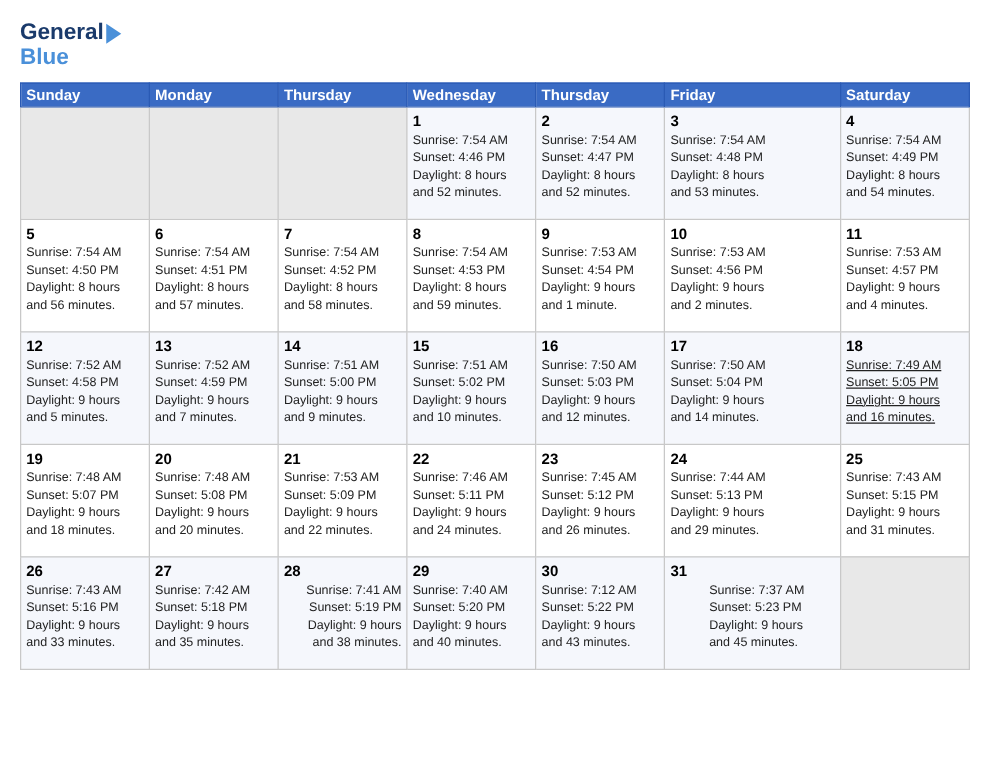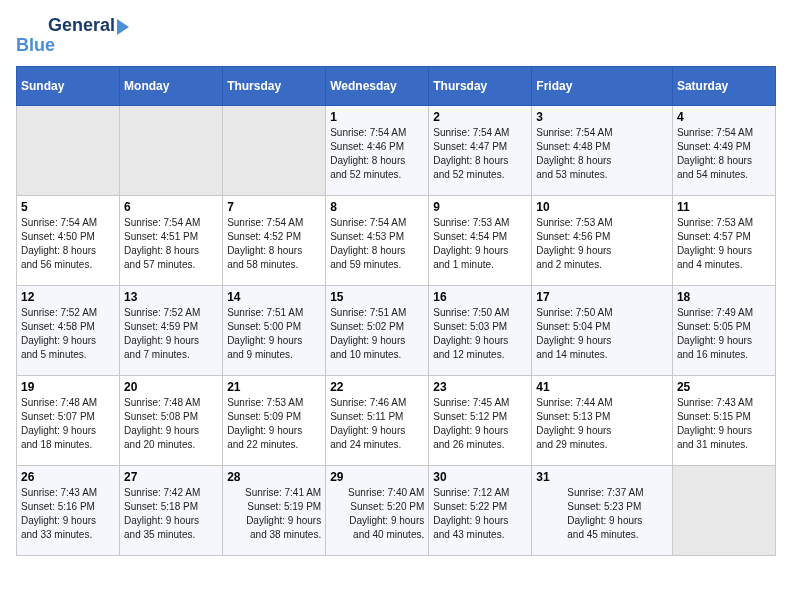--- a/index.html
+++ b/index.html
@@ -51,21 +51,21 @@
     table {
       width: 100%;
       border-collapse: collapse;
       font-size: 11px;
     }
     thead tr {
       background-color: #3a6bc4;
       color: #fff;
     }
     thead th {
-      padding: 12px 4px;
+      padding: 2px 4px;
       text-align: left;
       font-size: 12px;
       font-weight: bold;
       border: 1px solid #2a5ab4;
     }
     tbody tr {
       vertical-align: top;
     }
     tbody td {
       border: 1px solid #c8c8c8;
@@ -94,21 +94,21 @@
     .empty-cell {
       background: #e8e8e8 !important;
     }
   </style>
 </head>
 <body>
 
 <div class="header">
   <div class="logo">
     <div style="display:flex;flex-direction:column;align-items:flex-start;">
-      <div style="display:flex;align-items:center;margin-left:32px;">
+      <div style="display:flex;align-items:center;">
         <span class="logo-text">General</span>
         <div class="logo-arrow"></div>
       </div>
       <span class="logo-text" style="color:#4a90d9;">Blue</span>
     </div>
   </div>
   <div class="title-block">
     <h1></h1>
     <h2></h2>
   </div>
@@ -249,21 +249,21 @@
         </td>
         <td>
           <span class="day-num">17</span>
           <div class="day-info" style="white-space: pre-line;">Sunrise: 7:50 AM
 Sunset: 5:04 PM
 Daylight: 9 hours
 and 14 minutes.</div>
         </td>
         <td>
           <span class="day-num">18</span>
-          <div class="day-info" style="white-space: pre-line;">Sunrise: 7:49 AM
+          <div class="day-info" style="white-space: pre-line; text-decoration: underline;">Sunrise: 7:49 AM
 Sunset: 5:05 PM
 Daylight: 9 hours
 and 16 minutes.</div>
         </td>
       </tr>
       <tr>
         <td>
           <span class="day-num">19</span>
           <div class="day-info" style="white-space: pre-line;">Sunrise: 7:48 AM
 Sunset: 5:07 PM
@@ -292,21 +292,21 @@
 and 24 minutes.</div>
         </td>
         <td>
           <span class="day-num">23</span>
           <div class="day-info" style="white-space: pre-line;">Sunrise: 7:45 AM
 Sunset: 5:12 PM
 Daylight: 9 hours
 and 26 minutes.</div>
         </td>
         <td>
-          <span class="day-num">41</span>
+          <span class="day-num">24</span>
           <div class="day-info" style="white-space: pre-line;">Sunrise: 7:44 AM
 Sunset: 5:13 PM
 Daylight: 9 hours
 and 29 minutes.</div>
         </td>
         <td>
           <span class="day-num">25</span>
           <div class="day-info" style="white-space: pre-line;">Sunrise: 7:43 AM
 Sunset: 5:15 PM
 Daylight: 9 hours
@@ -330,21 +330,21 @@
         </td>
         <td>
           <span class="day-num">28</span>
           <div class="day-info" style="white-space: pre-line; text-align: right;">Sunrise: 7:41 AM
 Sunset: 5:19 PM
 Daylight: 9 hours
 and 38 minutes.</div>
         </td>
         <td>
           <span class="day-num">29</span>
-          <div class="day-info" style="white-space: pre-line; text-align: right;">Sunrise: 7:40 AM
+          <div class="day-info" style="white-space: pre-line;">Sunrise: 7:40 AM
 Sunset: 5:20 PM
 Daylight: 9 hours
 and 40 minutes.</div>
         </td>
         <td>
           <span class="day-num">30</span>
           <div class="day-info" style="white-space: pre-line;">Sunrise: 7:12 AM
 Sunset: 5:22 PM
 Daylight: 9 hours
 and 43 minutes.</div>

